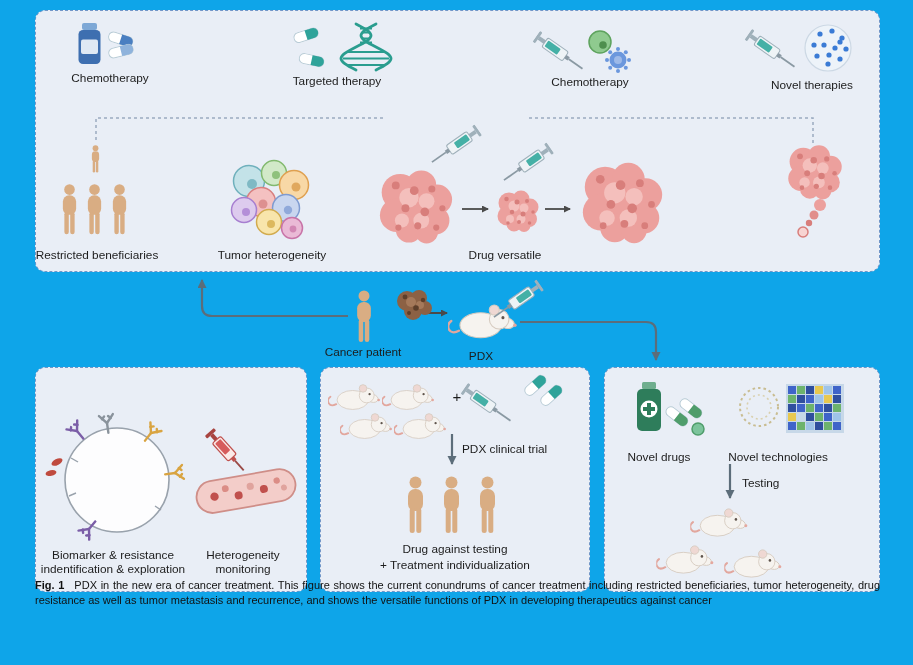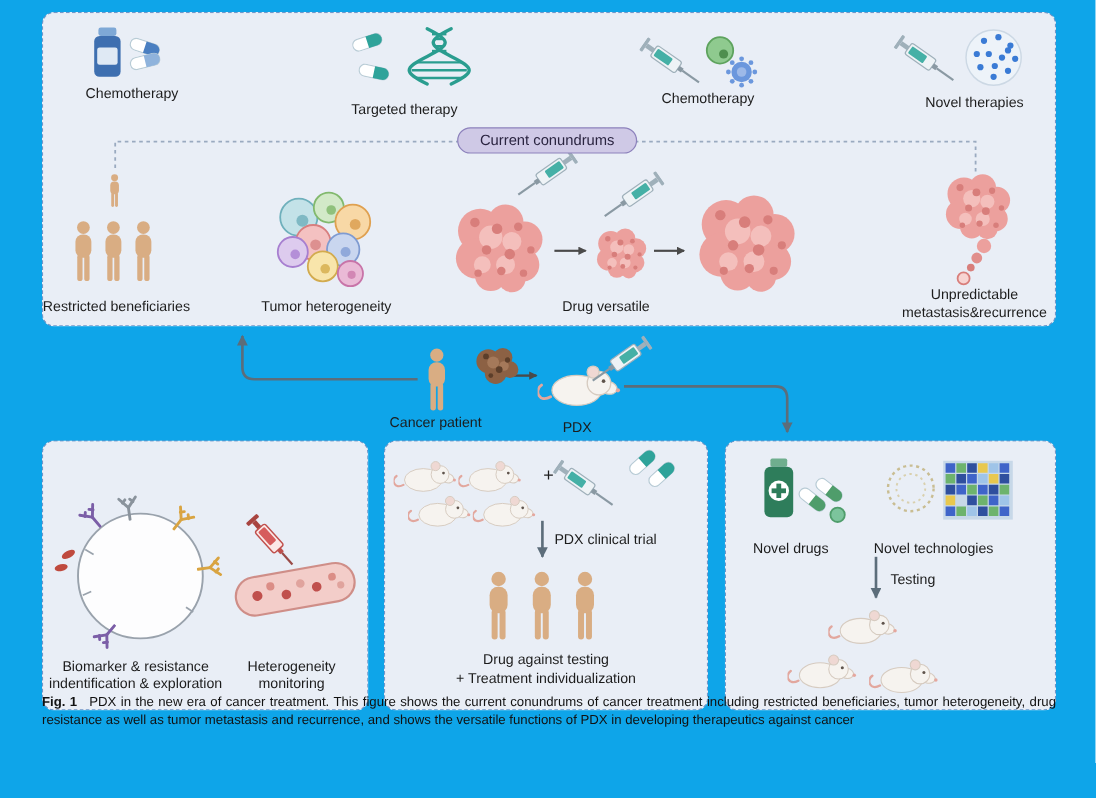--- a/index.html
+++ b/index.html
@@ -402,30 +402,28 @@
       <use href="#sym-mouse" width="68" height="42"></use>
     </svg>
   <svg class="icon" style="left:656px;top:541px" width="62" height="38" viewBox="0 0 68 42">
       <use href="#sym-mouse" width="68" height="42"></use>
     </svg>
   <svg class="icon" style="left:724px;top:545px" width="62" height="38" viewBox="0 0 68 42">
       <use href="#sym-mouse" width="68" height="42"></use>
     </svg>
 
   <div class="lbl" style="left:110px;top:71px">Chemotherapy</div>
-  <div class="lbl" style="left:337px;top:84px">Targeted therapy</div>
+  <div class="lbl" style="left:337px;top:74px">Targeted therapy</div>
   <div class="lbl" style="left:590px;top:75px">Chemotherapy</div>
   <div class="lbl" style="left:812px;top:78px">Novel therapies</div>
 
-  <div class="badge" style="left:456px;top:106px">Current conundrums</div>
 
   <div class="lbl" style="left:97px;top:248px">Restricted beneficiaries</div>
   <div class="lbl" style="left:272px;top:248px">Tumor heterogeneity</div>
   <div class="lbl" style="left:505px;top:248px">Drug versatile</div>
-  <div class="lbl wrap" style="left:812px;top:238px;width:130px">Unpredictable metastasis&amp;recurrence</div>
 
   <div class="lbl" style="left:363px;top:345px">Cancer patient</div>
   <div class="lbl" style="left:481px;top:349px">PDX</div>
 
   <div class="lbl" style="left:113px;top:548px">Biomarker &amp; resistance</div>
   <div class="lbl" style="left:113px;top:562px">indentification &amp; exploration</div>
   <div class="lbl" style="left:243px;top:548px">Heterogeneity</div>
   <div class="lbl" style="left:243px;top:562px">monitoring</div>
 
   <div class="lbl plus" style="left:457px;top:388px">+</div>

